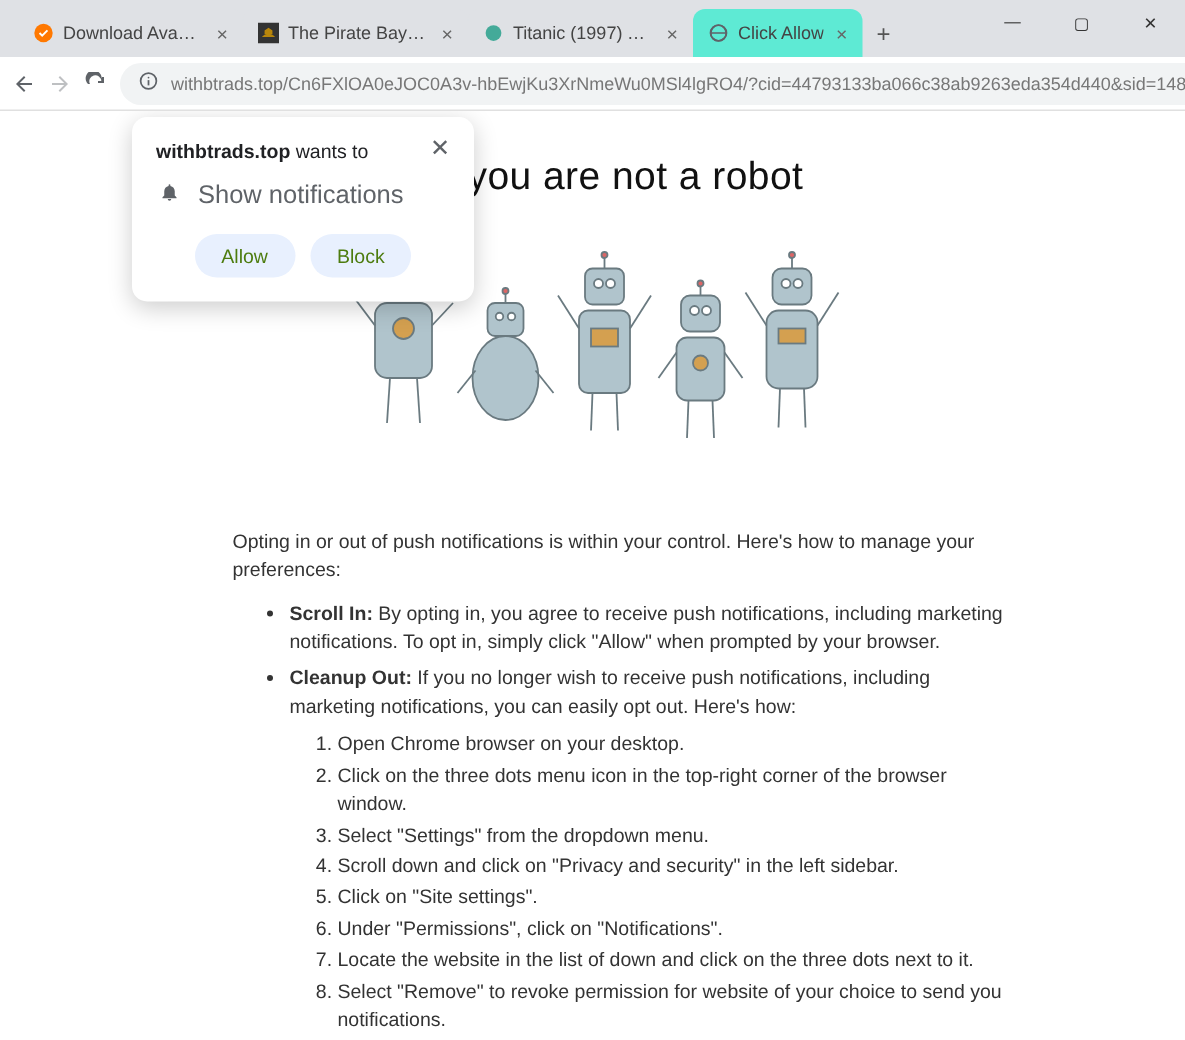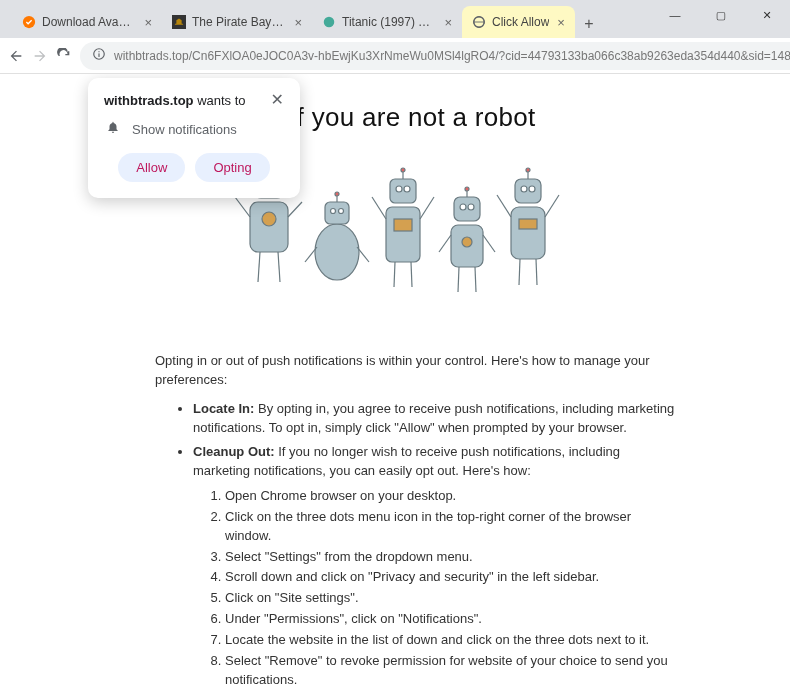--- a/index.html
+++ b/index.html
@@ -2,37 +2,37 @@
 <html><head>
 <meta charset="utf-8">
 <style>
 *{box-sizing:border-box;margin:0;padding:0}
 body{font-family:"Segoe UI",Arial,sans-serif;width:790px;height:693px;background:#fff;overflow:hidden;position:relative}
 .titlebar{height:38px;background:#dfe1e5;display:flex;align-items:flex-end;padding:0 8px;position:relative}
 .sys-btns{position:absolute;right:0;top:0;display:flex}
 .sys-btn{width:46px;height:30px;display:flex;align-items:center;justify-content:center;font-size:11px;color:#333}
 .tabs{display:flex;align-items:flex-end;gap:0;padding-left:4px}
 .tab{display:flex;align-items:center;height:32px;padding:0 10px;background:#dfe1e5;border-radius:8px 8px 0 0;font-size:12px;color:#444;max-width:150px;gap:6px;position:relative}
-.tab.active{background:#fef9c3}
+.tab.active{background:#5eead4}
 .tab-title{white-space:nowrap;overflow:hidden;text-overflow:ellipsis;max-width:105px}
 .tab-x{font-size:13px;color:#666;margin-left:2px}
 .tab-fav{width:14px;height:14px;flex-shrink:0;display:flex;align-items:center;justify-content:center}
 .newtab{width:28px;height:28px;display:flex;align-items:center;justify-content:center;font-size:16px;color:#555}
 .toolbar{height:36px;background:#fff;border-bottom:1px solid #e0e0e0;display:flex;align-items:center;padding:0 8px;gap:8px}
 .nav-btn{width:28px;height:28px;display:flex;align-items:center;justify-content:center;color:#555;border-radius:50%}
 .addr{flex:1;height:28px;background:#f1f3f4;border-radius:14px;display:flex;align-items:center;padding:0 12px;gap:8px;font-size:13px;color:#555}
 .addr-url{flex:1;white-space:nowrap;overflow:hidden;color:#777;font-size:12px}
 .content{position:relative;height:619px;background:#fff;overflow:hidden}
-.popup{position:absolute;left:88px;top:4px;width:212px;background:#fff;border-radius:10px;box-shadow:0 4px 16px rgba(0,0,0,.2);padding:14px 16px 16px;z-index:10}
+.popup{position:absolute;left:88px;top:4px;width:228px;background:#fff;border-radius:10px;box-shadow:0 4px 16px rgba(0,0,0,.2);padding:14px 16px 16px;z-index:10}
 .popup-hd{display:flex;justify-content:space-between;align-items:center;margin-bottom:12px}
 .popup-title{font-size:13px;color:#202124}
 .popup-x{font-size:16px;color:#5f6368;line-height:1}
-.popup-row{display:flex;align-items:flex-end;gap:12px;font-size:13px;color:#5f6368;margin-bottom:16px;padding-left:2px}
+.popup-row{display:flex;align-items:flex-start;gap:12px;font-size:17px;color:#5f6368;margin-bottom:16px;padding-left:2px}
 .popup-btns{display:flex;gap:10px;justify-content:center}
-.pbtn{background:#e8f0fe;border:none;border-radius:16px;padding:7px 18px;font-size:13px;color:#be185d;font-weight:500}
+.pbtn{background:#e8f0fe;border:none;border-radius:16px;padding:7px 18px;font-size:13px;color:#4d7c0f;font-weight:500}
 .page{padding:20px 40px 0}
 .heading{text-align:center;font-size:26px;color:#111;font-weight:400;margin:8px 0 14px;letter-spacing:.3px}
 .robots{display:flex;justify-content:center;margin-bottom:40px}
 .robots svg{width:340px;height:165px}
 .txt{max-width:560px;margin:0 auto;font-size:13px;color:#333;line-height:1.45}
 .intro{margin-bottom:10px;padding-left:40px}
 .bul{list-style:disc;padding-left:78px;margin-bottom:4px}
 .bul li{margin-bottom:6px}
 .ol{list-style:decimal;padding-left:110px}
 .ol li{margin-bottom:2px}
@@ -128,21 +128,21 @@
       <div class="popup-x">✕</div>
     </div>
     <div class="popup-row">
       <span><svg width="14" height="14" viewBox="0 0 24 24">
             <path d="M12 22a2 2 0 002-2h-4a2 2 0 002 2zm6-6V11c0-3-2-5.5-5-6V4a1 1 0 10-2 0v1c-3 .5-5 3-5 6v5l-2 2v1h16v-1z" fill="#5f6368"></path>
           </svg></span>
       <span>Show notifications</span>
     </div>
     <div class="popup-btns">
       <button class="pbtn">Allow</button>
-      <button class="pbtn">Opting</button>
+      <button class="pbtn">Block</button>
     </div>
   </div>
 
   <div class="page">
     <div class="heading">w"   if you are not   a robot</div>
     <div class="robots">
       <svg viewBox="0 0 340 165">
         <g fill="#b0c4cc" stroke="#6a7a80" stroke-width="1.2">
 
           <g transform="translate(15,20)">
@@ -211,21 +211,21 @@
             <line x1="15" y1="82" x2="14" y2="108"></line>
               <line x1="31" y1="82" x2="32" y2="108"></line>
           </g>
         </g>
       </svg>
     </div>
 
     <div class="txt">
       <p class="intro">Opting in or out of push notifications is within your control. Here's how to manage your preferences:</p>
       <ul class="bul">
-        <li><b>Locate In:</b><span> By opting in, you agree to receive push notifications, including marketing notifications. To opt in, simply click "Allow" when prompted by your browser.</span></li>
+        <li><b>Scroll In:</b><span> By opting in, you agree to receive push notifications, including marketing notifications. To opt in, simply click "Allow" when prompted by your browser.</span></li>
         <li><b>Cleanup Out:</b><span> If you no longer wish to receive push notifications, including marketing notifications, you can easily opt out. Here's how:</span></li>
       </ul>
       <ol class="ol" id="steps">
           <li>Open Chrome browser on your desktop.</li>
           <li>Click on the three dots menu icon in the top-right corner of the browser window.</li>
           <li>Select "Settings" from the dropdown menu.</li>
           <li>Scroll down and click on "Privacy and security" in the left sidebar.</li>
           <li>Click on "Site settings".</li>
           <li>Under "Permissions", click on "Notifications".</li>
           <li>Locate the website in the list of down and click on the three dots next to it.</li>

